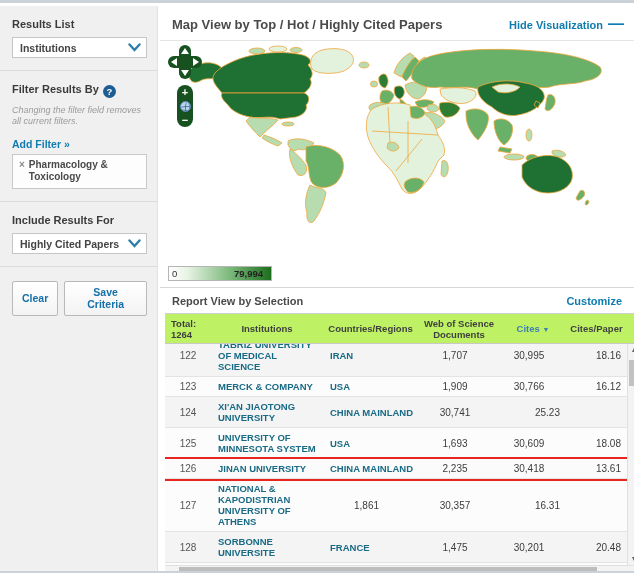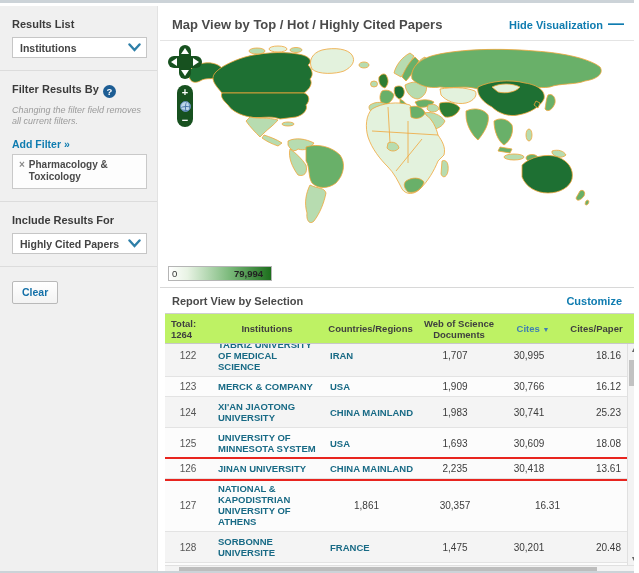--- a/index.html
+++ b/index.html
@@ -135,20 +135,21 @@
         <span class="chev">
           <svg width="13" height="9" viewBox="0 0 13 9">
               <path d="M1.5 1.5 L6.5 7 L11.5 1.5" fill="none" stroke="#2e7fa8" stroke-width="2.4" stroke-linecap="round"></path>
             </svg>
         </span>
       </div>
     </div>
 
     <div class="btn-row">
       <button class="btn">Clear</button>
+      <button class="btn">Save Criteria</button>
     </div>
   </aside>
 
   <div class="main">
 
     <div class="map-header">
       <span class="map-title">Map View by Top / Hot / Highly Cited Papers</span>
       <span>
         <a class="blue-link">Hide Visualization</a><span class="hide-glyph">—</span>
       </span>
@@ -273,21 +274,20 @@
             <div class="td td-inst">MERCK &amp; COMPANY</div>
             <div class="td td-country">USA</div>
             <div class="td td-num">1,909</div>
             <div class="td td-num">30,766</div>
             <div class="td td-cpp">16.12</div>
           </div>
           <div class="grid-row tr">
             <div class="td td-rank">124</div>
             <div class="td td-inst">XI'AN JIAOTONG UNIVERSITY</div>
             <div class="td td-country">CHINA MAINLAND</div>
-            <div class="td td-num">1,983</div>
             <div class="td td-num">30,741</div>
             <div class="td td-cpp">25.23</div>
           </div>
           <div class="grid-row tr">
             <div class="td td-rank">125</div>
             <div class="td td-inst">UNIVERSITY OF MINNESOTA SYSTEM</div>
             <div class="td td-country">USA</div>
             <div class="td td-num">1,693</div>
             <div class="td td-num">30,609</div>
             <div class="td td-cpp">18.08</div>

